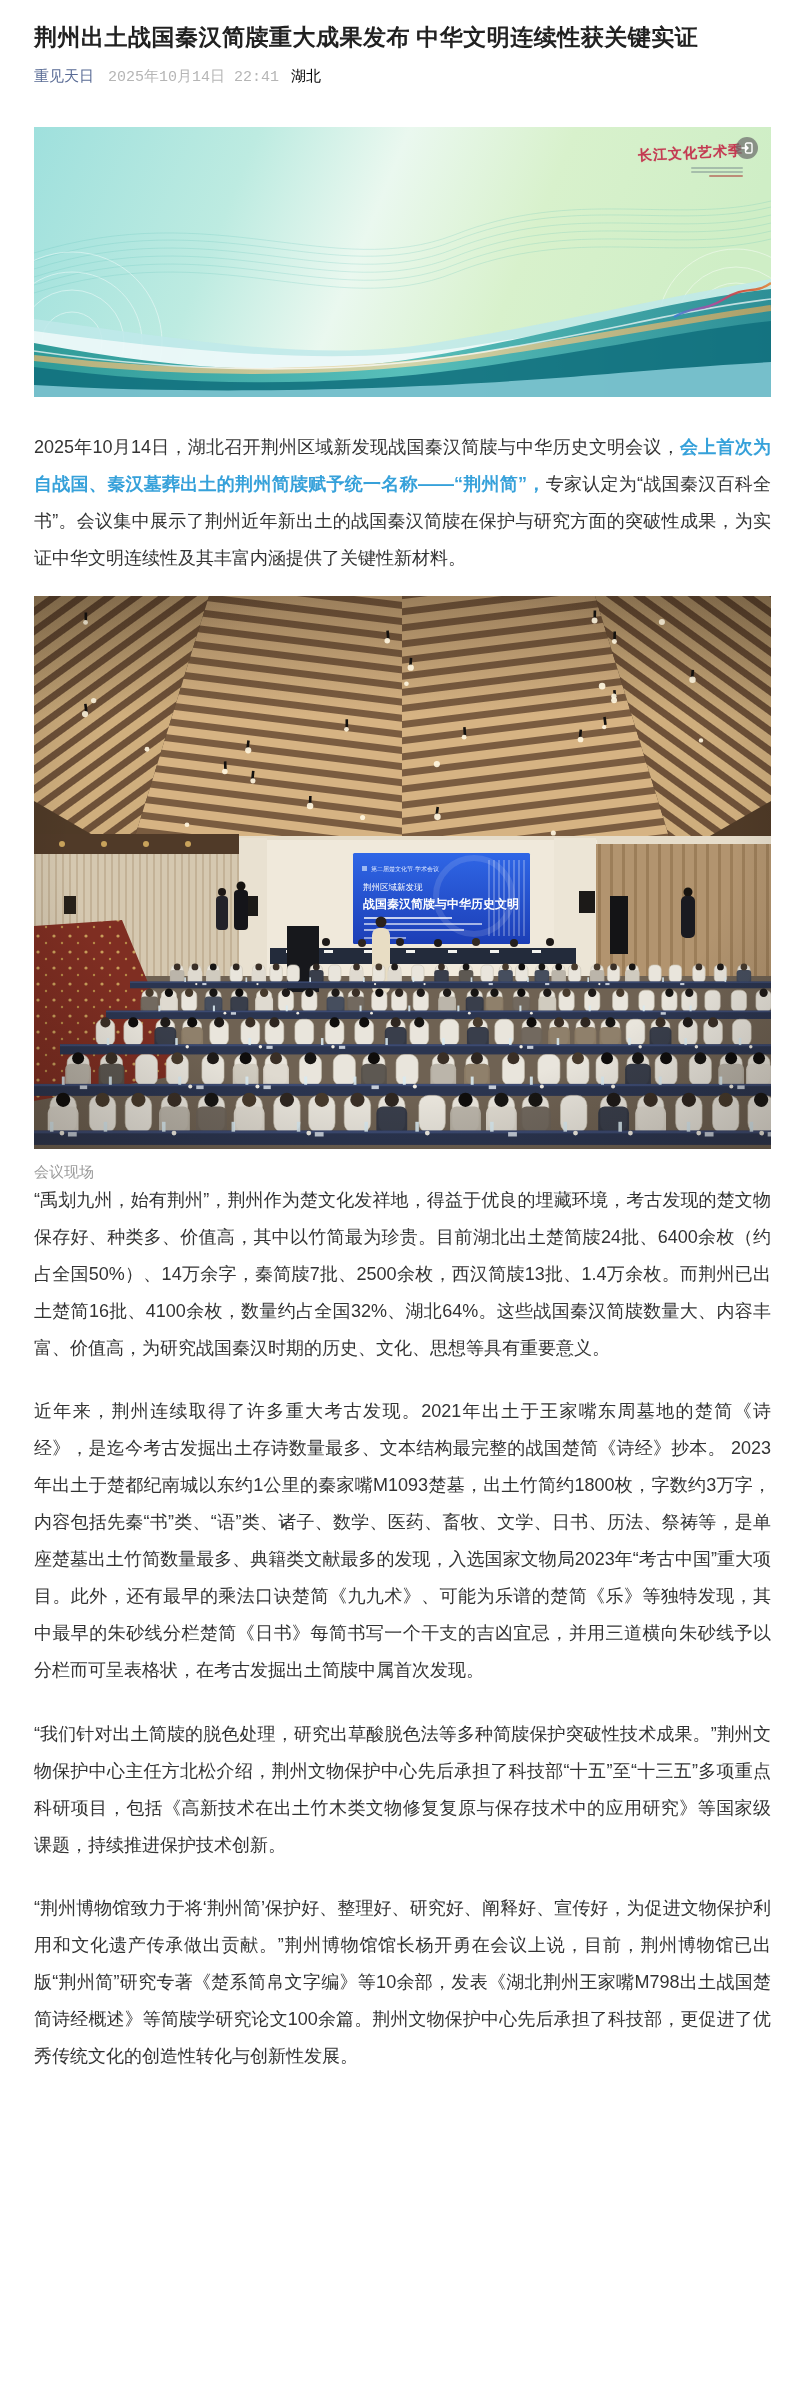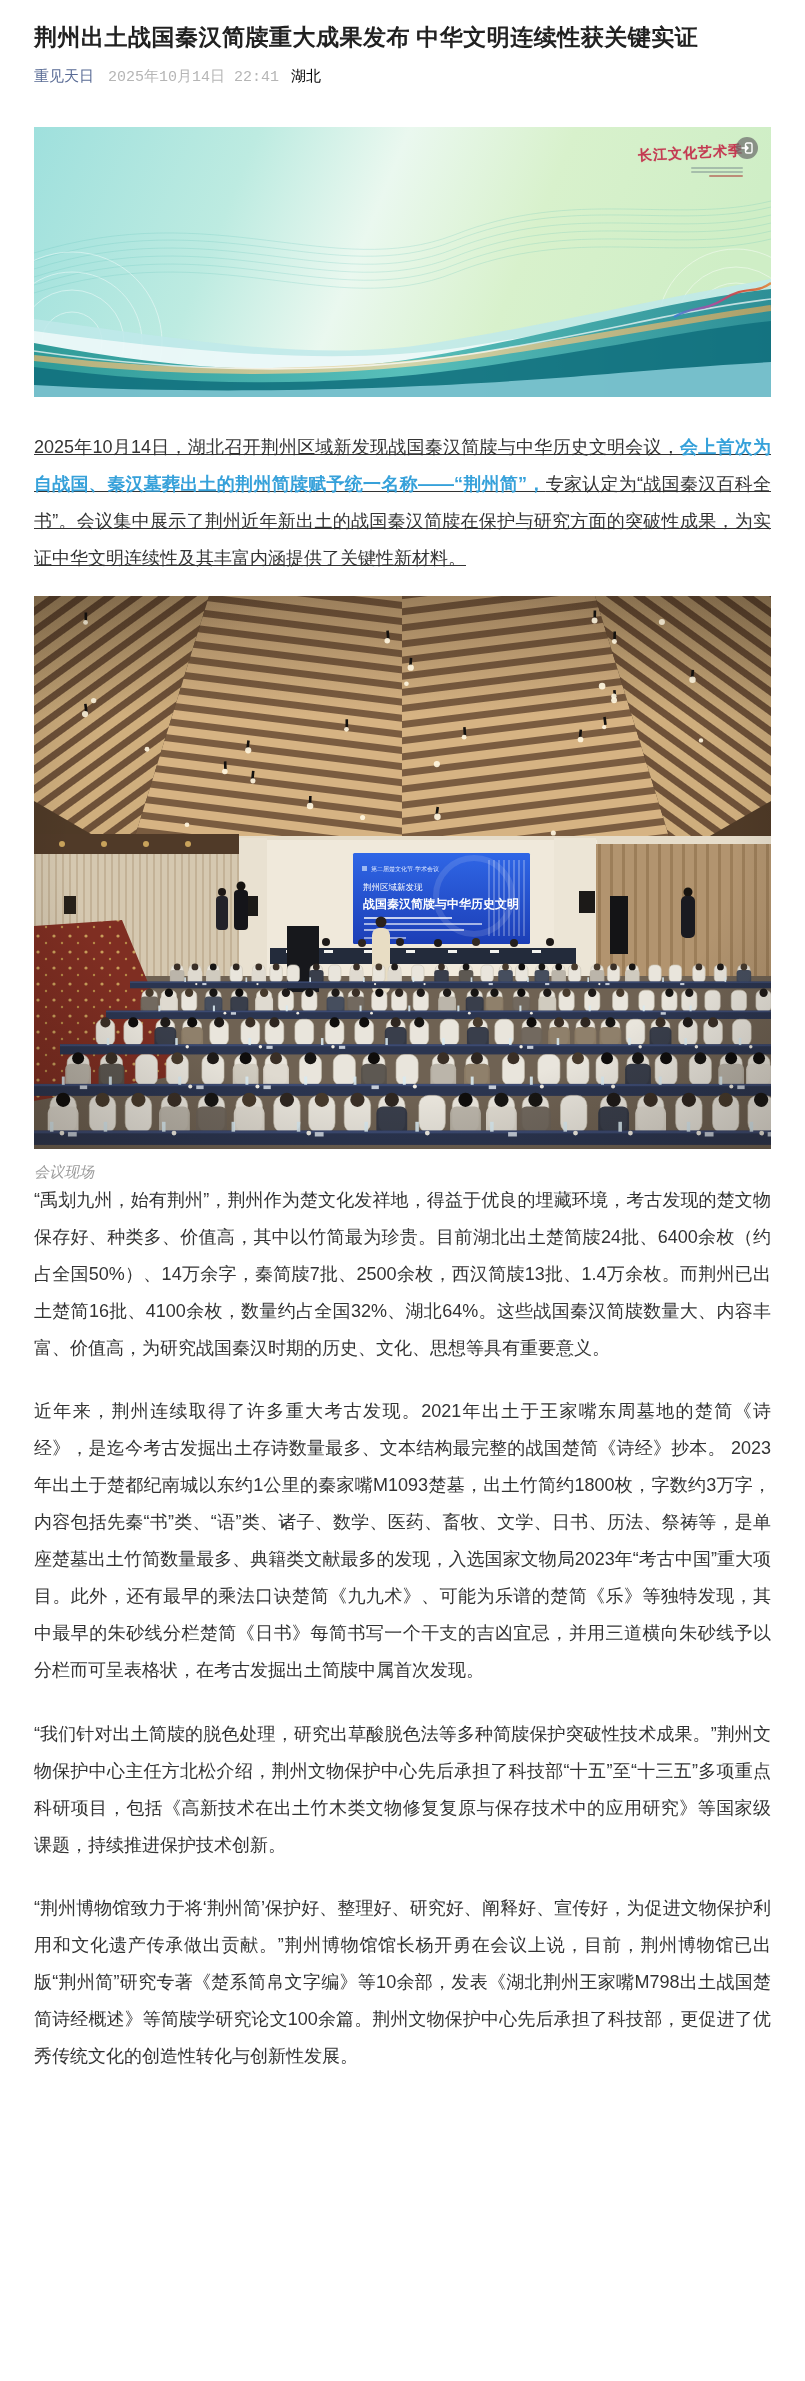--- a/index.html
+++ b/index.html
@@ -38,26 +38,26 @@
     position:absolute; right:13px; top:10px; width:22px; height:22px; border-radius:50%;
     background:rgba(110,110,110,.72); border:none; padding:0; cursor:pointer;
     display:flex; align-items:center; justify-content:center;
   }
   .banner-expand svg { display:block; }
 
   p.para {
     width:737px; margin:0 0 26px 0; font-size:18px; line-height:2.06;
     text-align:justify; color:#333; word-break:break-all;
   }
-  p.para-first { margin-top:32px; margin-bottom:0;text-decoration:underline; }
+  p.para-first { margin-top:32px; margin-bottom:0; }
   .hl { color:var(--c-highlight,#36a1da); font-weight:700; }
 
   .photo { margin-top:18px; width:737px; height:553px; overflow:hidden; background:#6f6253; }
   .photo svg { display:block; width:100%; height:100%; }
-  .caption { margin:12px 0 0 0; font-size:15px; color:#9b9b9b; line-height:21px;font-style:italic; }
+  .caption { margin:12px 0 0 0; font-size:15px; color:#9b9b9b; line-height:21px; }
   .after-caption { margin-top:44px; }
 </style>
 </head>
 <body>
 
 <div class="page">
   <div class="article">
 
     <h1 class="title">荆州出土战国秦汉简牍重大成果发布 中华文明连续性获关键实证</h1>
 

